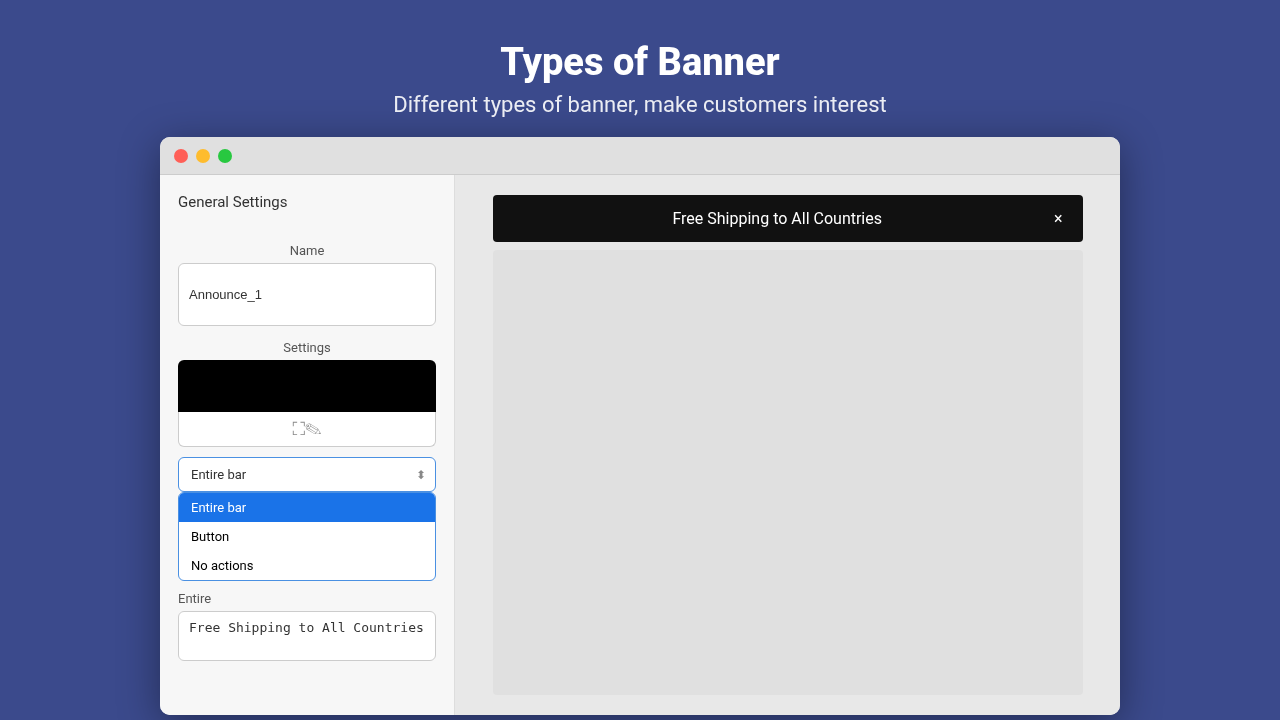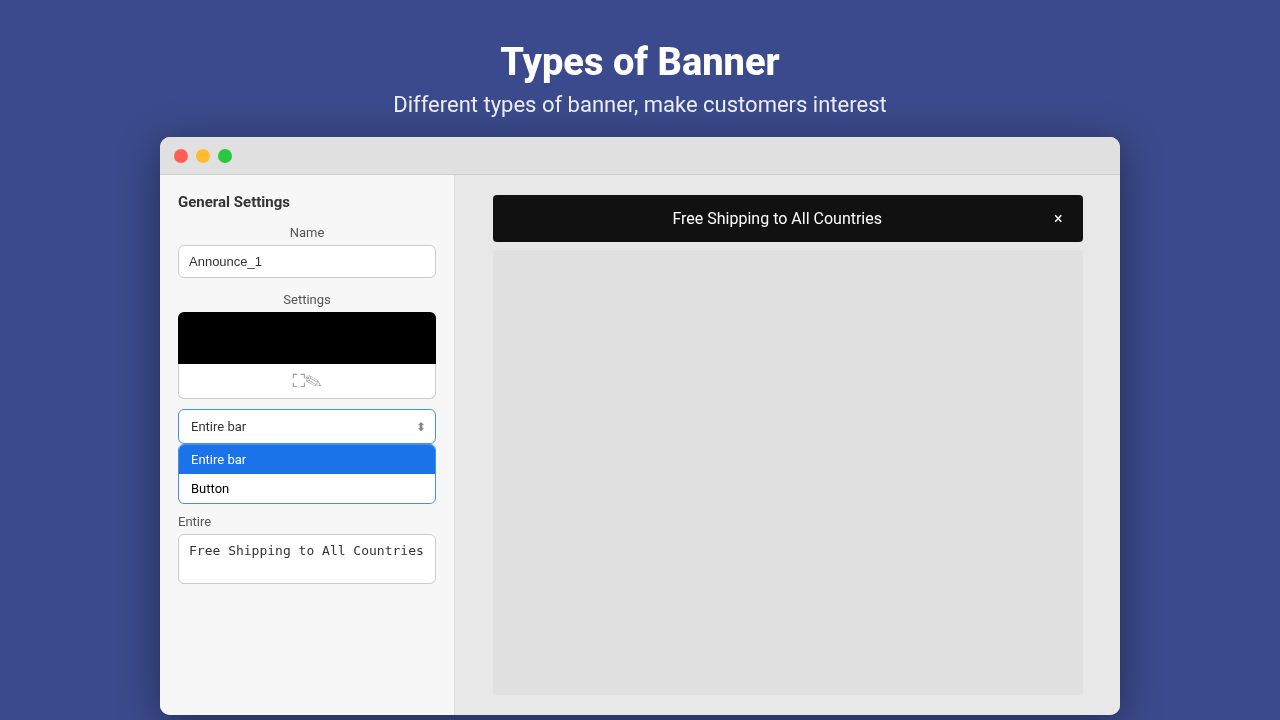--- a/index.html
+++ b/index.html
@@ -116,35 +116,35 @@
       width: 20px;
       height: 20px;
       background: white;
       border-radius: 50%;
       box-shadow: 0 1px 3px rgba(0,0,0,0.3);
     }
 
     
     .section-title {
       font-size: 15px;
-      font-weight: 700;
-      color: #333;
-      margin-bottom: 14px;
+      font-weight: 400;
+      color: #333;
+      margin-bottom: 32px;
     }
     .field-label {
       font-size: 13px;
       color: #555;
       margin-bottom: 5px;
       text-align: center;
     }
     .text-input {
       width: 100%;
       border: 1px solid #ccc;
       border-radius: 6px;
-      padding: 8px 10px;
+      padding: 23px 10px;
       font-size: 13px;
       color: #333;
       background: white;
       margin-bottom: 14px;
       outline: none;
     }
 
     
     .template-preview {
       width: 100%;
@@ -322,20 +322,21 @@
           <div class="select-box">
             <span>Entire bar</span>
           </div>
           <span class="select-arrow">⬍</span>
         </div>
 
         
         <div class="dropdown-open">
           <div class="dropdown-item selected">Entire bar</div>
           <div class="dropdown-item">Button</div>
+          <div class="dropdown-item">No actions</div>
         </div>
 
         <div class="message-label">Entire</div>
         <textarea class="message-textarea" style="">Free Shipping to All Countries</textarea>
       </div>
     </div>
 
     <div class="right-panel">
       <div class="preview-banner">
         <span class="preview-banner-text">Free Shipping to All Countries</span>

